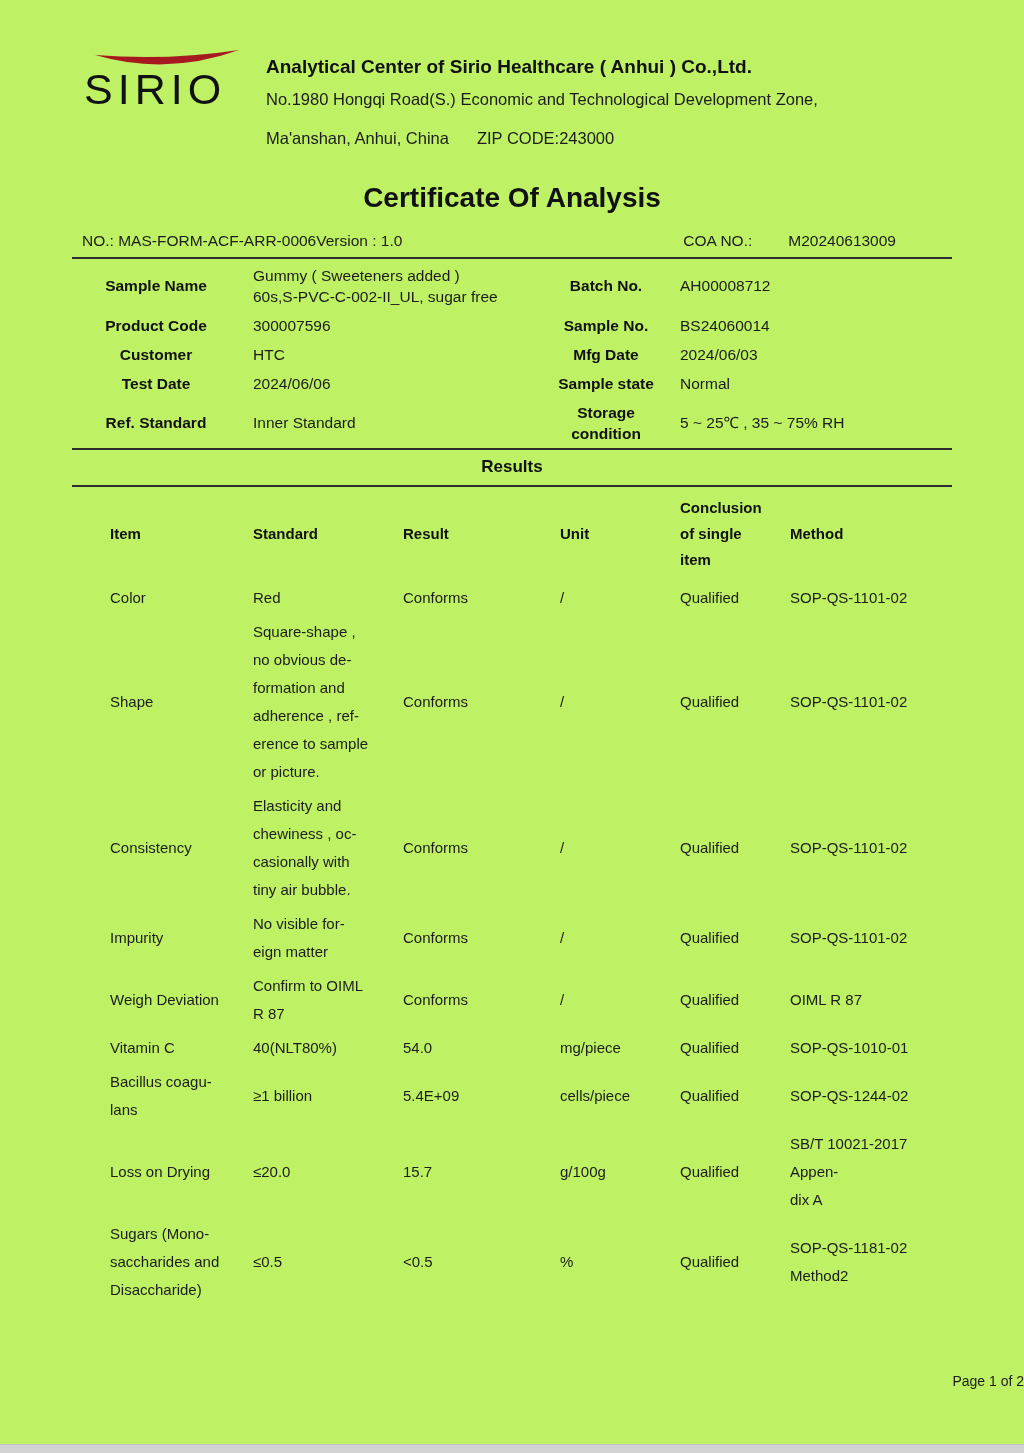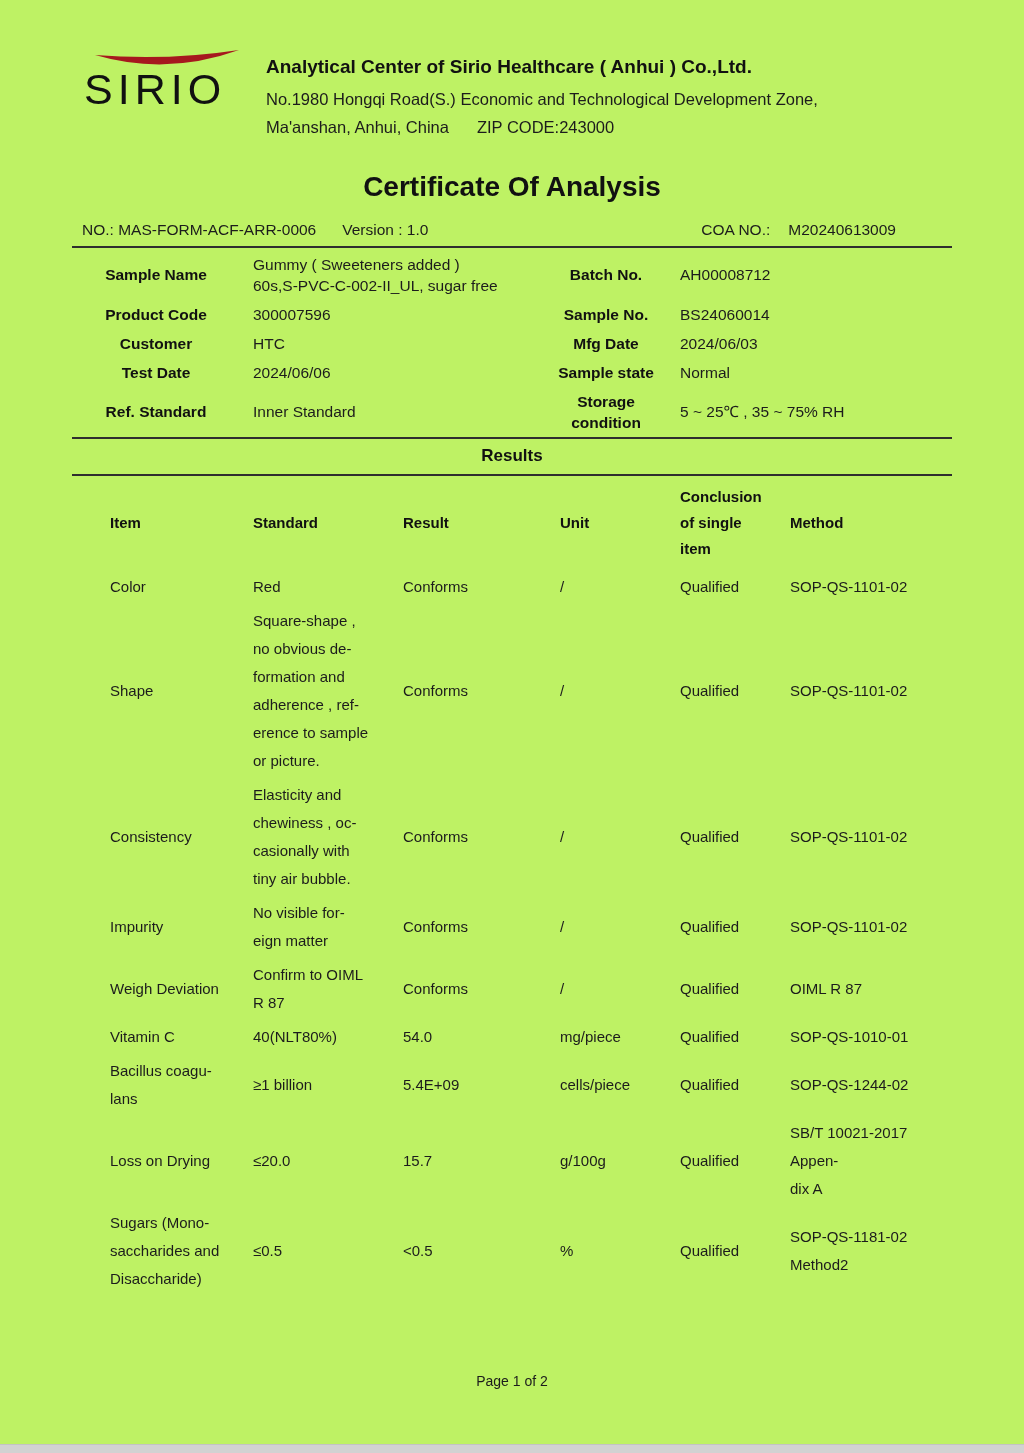--- a/index.html
+++ b/index.html
@@ -8,28 +8,28 @@
   .page { position:relative; width:1024px; height:1453px; background:#bef264; overflow:hidden; }
 
   
   .letterhead { display:flex; align-items:flex-start; padding:46px 0 0 84px; }
   .logo { width:158px; flex:0 0 auto; }
   .logo-swoosh { display:block; margin-left:8px; }
   .logo-word { font-size:43px; letter-spacing:5px; font-weight:500; color:#111; line-height:1.0; margin-top:-4px; }
   .co-block { margin-left:24px; padding-top:8px; }
   .co-name { font-size:19px; font-weight:bold; color:#111; line-height:1.35; }
   .co-addr { font-size:16.5px; margin-top:8px; line-height:1.4; }
-  .co-addr2 { font-size:16.5px; margin-top:7px; }
+  .co-addr2 { font-size:16.5px; margin-top:18px; }
   .co-zip { margin-left:28px; }
 
   
   .doc-title { text-align:center; font-size:28px; font-weight:bold; color:#111; margin-top:34px; }
   .meta-row { display:flex; justify-content:space-between; margin:18px 72px 0 72px; font-size:15.5px; }
-  .meta-left { display:flex; gap:26px; padding-left:10px; }
-  .meta-right { display:flex; gap:18px; padding-right:56px; }
+  .meta-left { display:flex; padding-left:10px; }
+  .meta-right { display:flex; gap:36px; padding-right:56px; }
 
   .rule { height:2px; background:#2e2e2e; margin:0 72px; }
   .rule-1 { margin-top:7px; }
 
   
   table { border-collapse:collapse; table-layout:fixed; }
   td { vertical-align:middle; white-space:pre-line; }
   .info-table { width:880px; margin:2px 0 0 72px; font-size:15.5px; }
   .info-table td { line-height:21px; padding:4px 0; }
   .col-il { width:168px; } .col-iv { width:302px; } .col-jl { width:128px; } .col-jv { width:282px; }
@@ -41,21 +41,21 @@
 
   
   .res-table { width:880px; margin:0 0 0 72px; font-size:15px; }
   .res-table td { line-height:28px; padding:3px 4px 3px 0; }
   .res-table .hdr td { font-weight:bold; color:#111; line-height:26px; padding:8px 4px 8px 0; }
   .c-item { width:181px; } .c-std { width:150px; } .c-res { width:157px; }
   .c-unit { width:120px; } .c-conc { width:110px; } .c-meth { width:162px; }
   .pad-item { padding-left:38px !important; }
 
   
-  .page-footer { position:absolute; top:1373px; left:0; width:100%; text-align:center; font-size:14px; color:#1c1c1c; }
+  .page-footer { position:absolute; top:1373px; left:0; width:100%; text-align:right; font-size:14px; color:#1c1c1c; }
   .bottom-strip { position:absolute; bottom:0; left:0; width:100%; height:9px; background:#d2d2d2; border-top:1px solid #c3c3c3; }
 </style>
 </head>
 <body>
 
 <div class="page">
 
   <div class="letterhead">
     <div class="logo">
       <svg class="logo-swoosh" width="150" height="26" viewBox="0 0 150 26">

